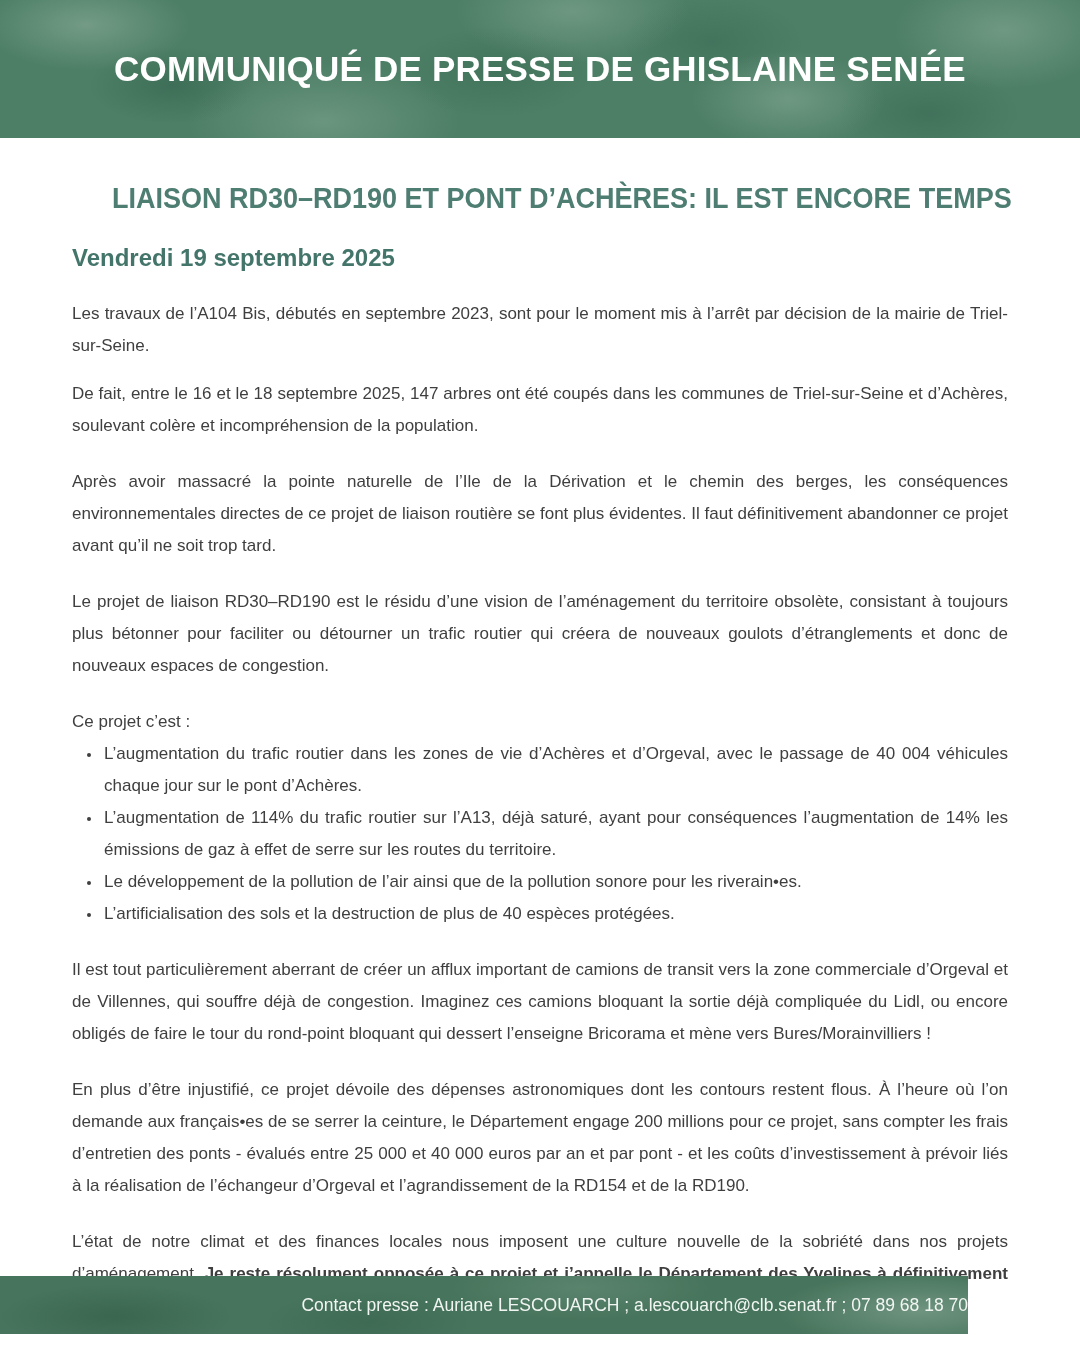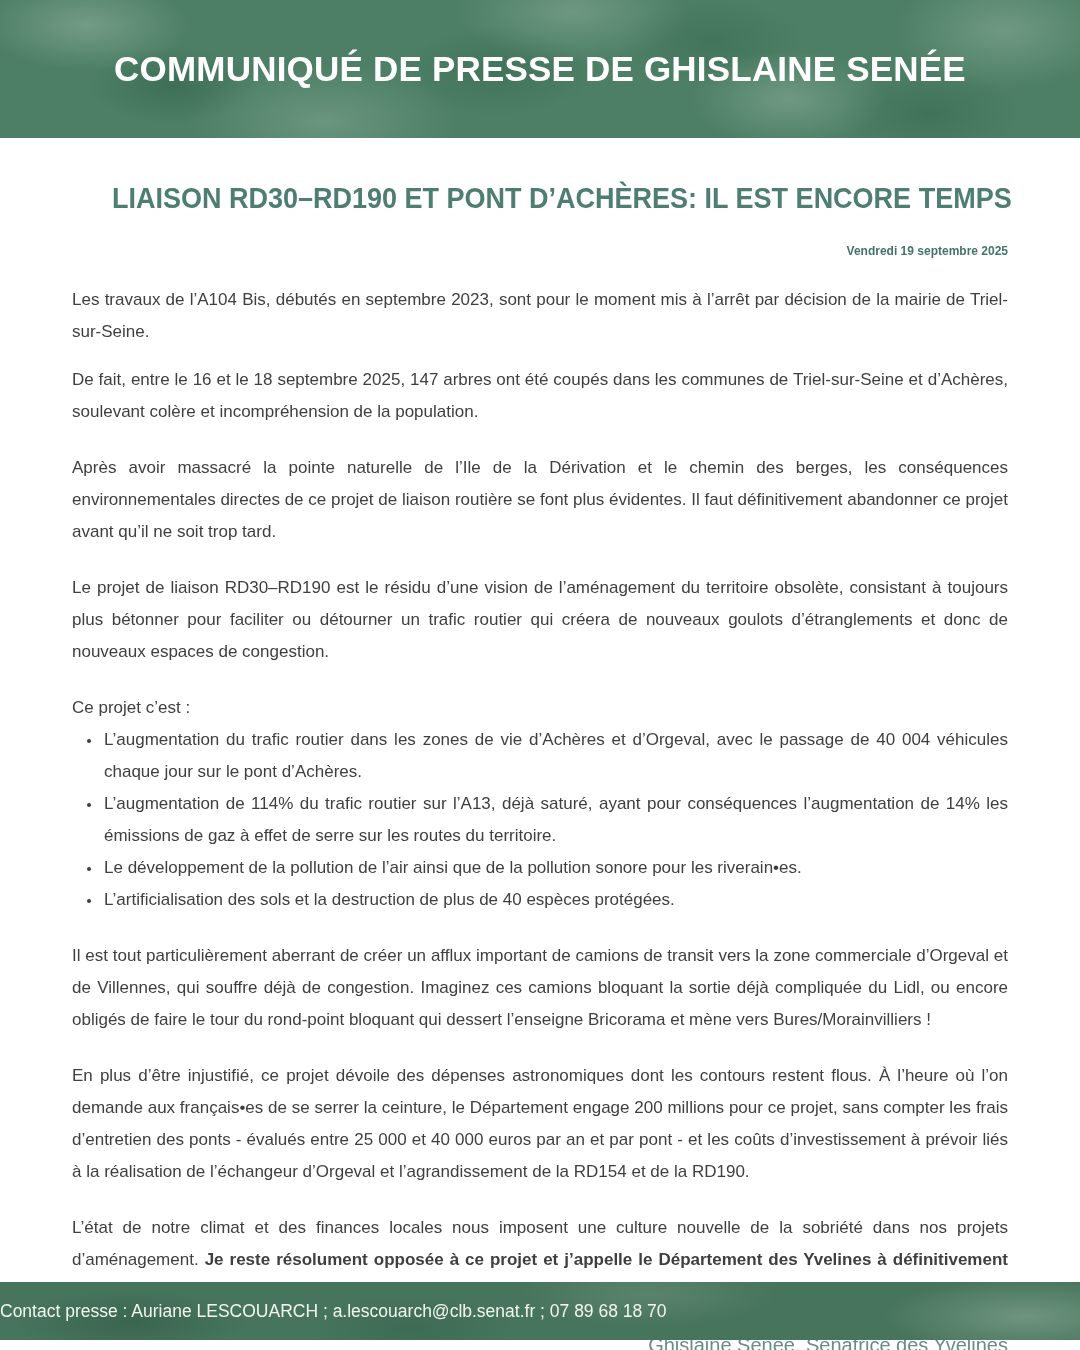--- a/index.html
+++ b/index.html
@@ -67,23 +67,22 @@
   .headline .hl-line > span {
     display: inline-block;
     white-space: nowrap;
     transform: scaleX(0.90);
     transform-origin: 50% 50%;
   }
 
   
   .date-line {
     margin: 26px 72px 0 72px;
-    text-align: right;
     color: #44756a;
-    font-size: 12px;
+    font-size: 24px;
     font-weight: 700;
   }
 
   
   .content {
     margin: 26px 72px 0 72px;
     color: #3f3f3f;
     font-size: 17px;
     line-height: 32px;
     text-align: justify;
@@ -106,32 +105,32 @@
     text-align: right;
     color: #6a8d85;
     font-size: 20px;
     line-height: 26px;
     text-decoration: underline;
   }
 
   
   .footer-band {
     position: absolute;
-    left: 0; bottom: 10px;
-    width: 1080px;
+    left: 0; bottom: 16px;
+    width: 968px;
     height: 58px;
     background-color: #47745c;
     background-image:
       radial-gradient(ellipse 220px 60px at 95% 60%, rgba(176,200,186,0.38), transparent 65%),
       radial-gradient(ellipse 200px 50px at 60% 20%, rgba(180,202,188,0.18), transparent 65%),
       radial-gradient(ellipse 180px 50px at 12% 70%, rgba(20,60,44,0.25),   transparent 65%),
       radial-gradient(ellipse 160px 50px at 38% 80%, rgba(22,64,47,0.18),   transparent 65%);
     display: flex;
     align-items: center;
-    justify-content: flex-start;
+    justify-content: flex-end;
   }
   .footer-band .contact {
     color: #f2f6f3;
     font-size: 17.5px;
     white-space: nowrap;
   }
 </style>
 </head>
 <body>
 

